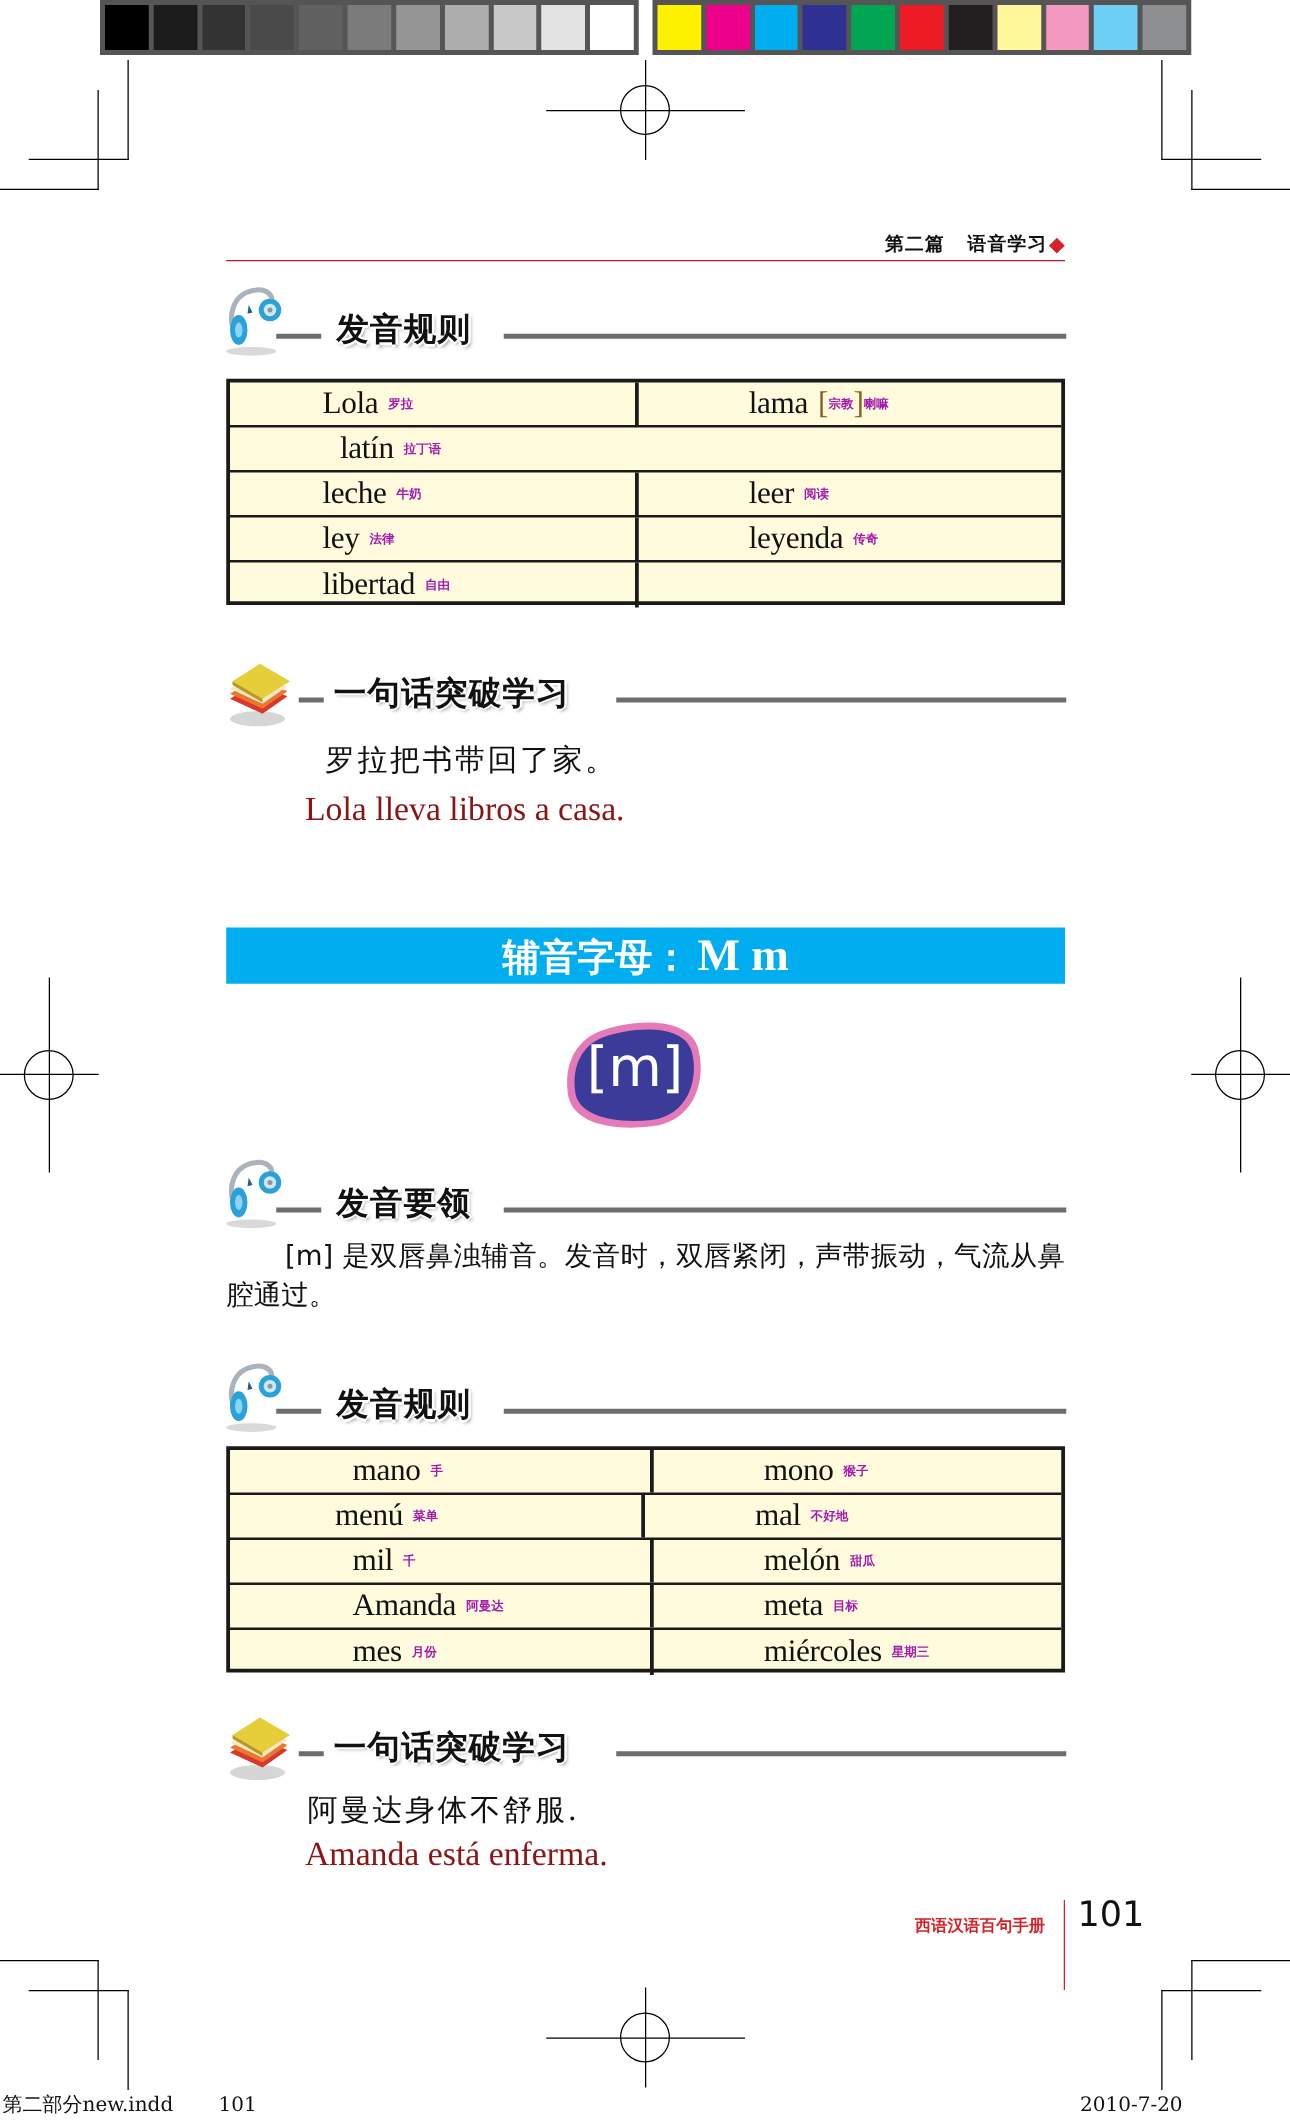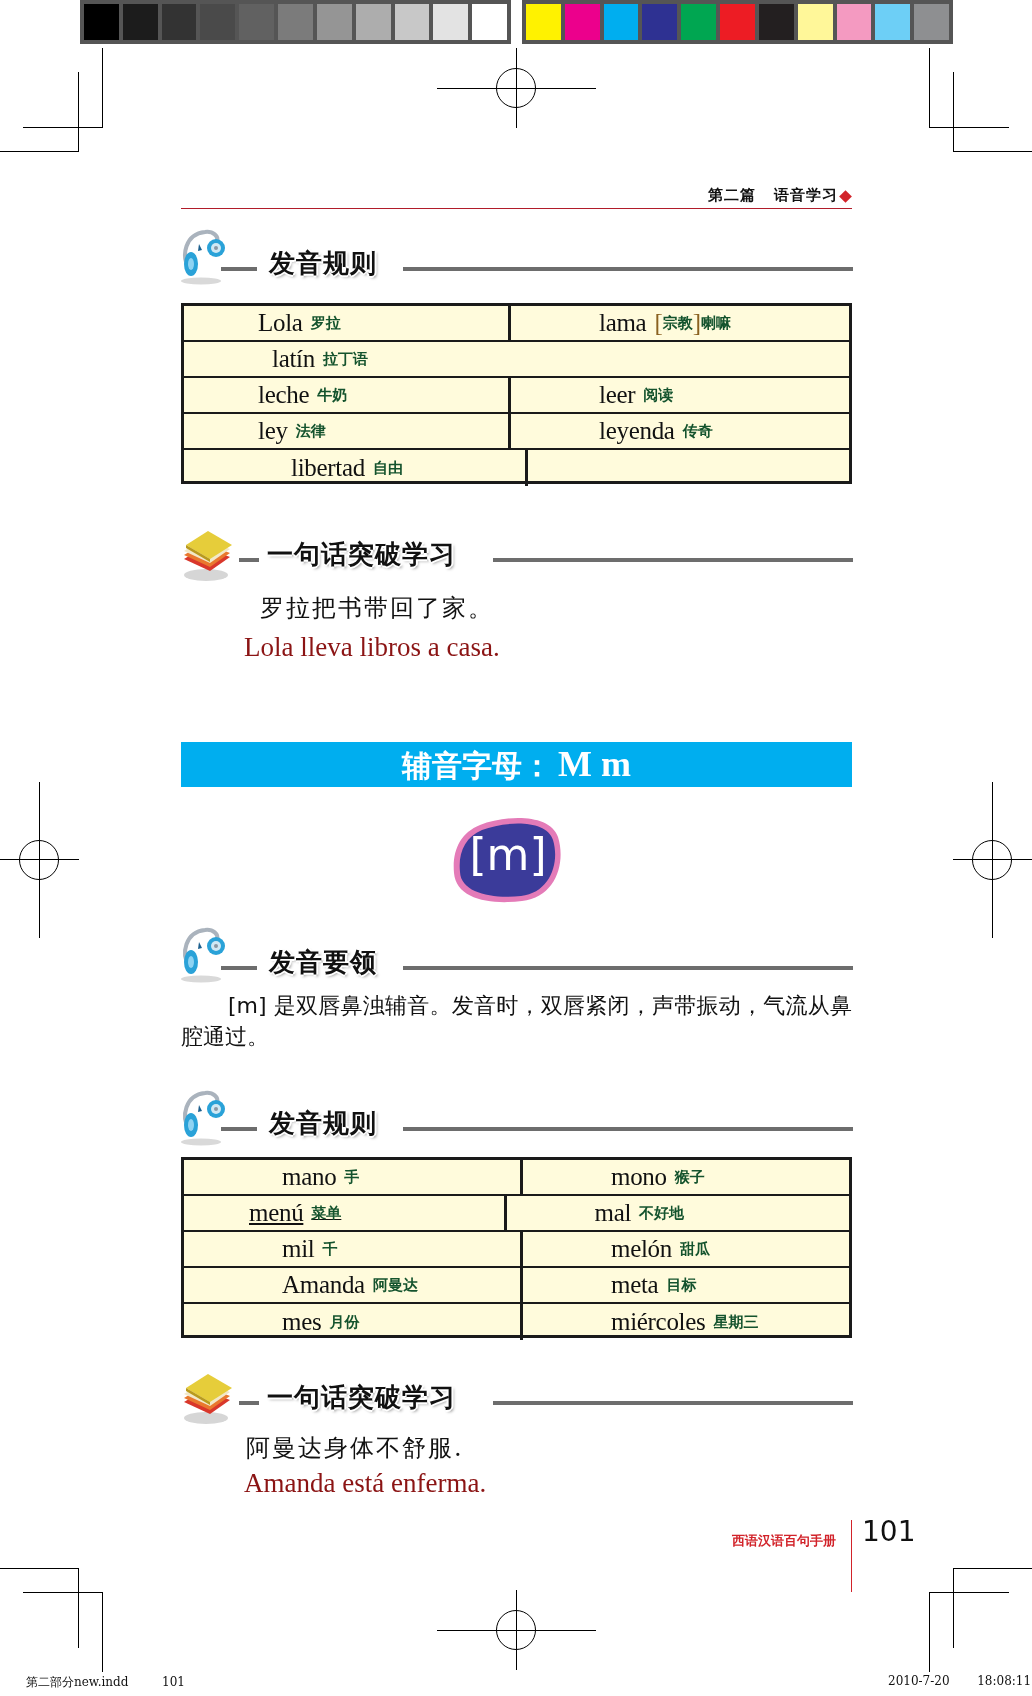--- a/index.html
+++ b/index.html
@@ -23,37 +23,37 @@
   .sec-title { position:absolute; left:90px; font-family:"DejaVu Sans", sans-serif; font-weight:900; font-size:26px; color:#111;
                text-shadow: 2px 0 0 #fff, -2px 0 0 #fff, 0 2px 0 #fff, 0 -2px 0 #fff, 2px 2px 3px #999; letter-spacing:1px; }
   .sec-rule { position:absolute; right:0; height:4px; background:#6d6d6d; }
   
   .vocab { position:absolute; left:181px; width:671px; border:3px solid #1a1a1a; box-sizing:border-box; background:#fffbdc; }
   .vrow { display:flex; height:36px; border-bottom:2px solid #1a1a1a; box-sizing:border-box; }
   .vrow:last-child { border-bottom:none; }
   .vcell { flex:1; display:flex; align-items:center; box-sizing:border-box; }
   .vcell.left { border-right:3px solid #1a1a1a; }
   .w-es { font-family:"Liberation Serif", serif; font-size:25px; color:#111; letter-spacing:-0.3px; }
-  .w-zh { font-family:"DejaVu Sans", sans-serif; font-size:15px; color:#14532d; font-weight:bold; margin-left:8px; }
+  .w-zh { font-family:"DejaVu Sans", sans-serif; font-size:10px; color:#a21caf; font-weight:bold; margin-left:8px; }
   .w-bracket { font-family:"Liberation Serif", serif; font-size:25px; color:#8a6120; }
   
   .sent-zh { position:absolute; font-family:"DejaVu Serif", serif; font-size:24px; color:#111; letter-spacing:2px; }
   .sent-es { position:absolute; font-family:"Liberation Serif", serif; font-size:27px; color:#8b1414; }
   
   .banner { position:absolute; left:181px; top:742px; width:671px; height:45px; background:#00aeef; color:#fff; text-align:center;
             font-family:"DejaVu Sans", sans-serif; font-weight:bold; font-size:30px; line-height:45px; }
   .banner .latin { font-family:"Liberation Serif", serif; font-size:36px; margin-left:6px; }
   .bubble { position:absolute; left:450px; top:815px; width:116px; height:90px; }
   
   .para { position:absolute; left:181px; top:990px; width:671px; font-family:"DejaVu Sans", sans-serif; font-size:22px; line-height:31px; color:#111; text-indent:47px; text-align:justify; }
   
   .foot-book { position:absolute; left:732px; top:1532px; font-family:"DejaVu Sans", sans-serif; font-weight:bold; font-size:13px; color:#d2232a; }
   .foot-sep { position:absolute; left:851px; top:1520px; width:1.3px; height:72px; background:#d2232a; }
   .foot-page { position:absolute; left:862px; top:1515px; font-family:"DejaVu Sans", sans-serif; font-size:28px; color:#111; }
-  .slug { position:absolute; top:1674px; font-family:"DejaVu Serif", serif; font-size:12px; color:#111;margin-left:24px; }
+  .slug { position:absolute; top:1674px; font-family:"DejaVu Serif", serif; font-size:16px; color:#111; }
 </style>
 </head>
 <body>
 
 <div class="colorbar" style="left:80px; width:431px;" id="graybar">
     <div class="swatch" style="background: rgb(0, 0, 0);"></div>
     <div class="swatch" style="background: rgb(28, 28, 28);"></div>
     <div class="swatch" style="background: rgb(51, 51, 51);"></div>
     <div class="swatch" style="background: rgb(74, 74, 74);"></div>
     <div class="swatch" style="background: rgb(97, 97, 97);"></div>
@@ -171,21 +171,21 @@
     <div class="vcell left" style="padding-left:74px;">
       <span class="w-es">ley</span>
       <span class="w-zh">法律</span>
     </div>
     <div class="vcell" style="padding-left:88px;">
       <span class="w-es">leyenda</span>
       <span class="w-zh">传奇</span>
     </div>
   </div>
   <div class="vrow">
-    <div class="vcell left" style="padding-left:107px;">
+    <div class="vcell left" style="padding-left:74px;">
       <span class="w-es">libertad</span>
       <span class="w-zh">自由</span>
     </div>
     <div class="vcell" style="padding-left:88px;"></div>
   </div>
 </div>
 
 <div class="sec-head" style="top:525px;">
   <svg class="sec-icon" viewBox="0 0 60 60" style="width:62px;">
     <ellipse cx="26" cy="50" rx="22" ry="6" fill="#d6d6d6"></ellipse>
@@ -252,21 +252,21 @@
     <div class="vcell left" style="padding-left:98px;">
       <span class="w-es">mano</span>
       <span class="w-zh">手</span>
     </div>
     <div class="vcell" style="padding-left:88px;">
       <span class="w-es">mono</span>
       <span class="w-zh">猴子</span>
     </div>
   </div>
   <div class="vrow">
-    <div class="vcell left" style="padding-left:65px;text-decoration:underline;">
+    <div class="vcell left" style="padding-left:84px;">
       <span class="w-es">menú</span>
       <span class="w-zh">菜单</span>
     </div>
     <div class="vcell" style="padding-left:88px;">
       <span class="w-es">mal</span>
       <span class="w-zh">不好地</span>
     </div>
   </div>
   <div class="vrow">
     <div class="vcell left" style="padding-left:98px;">

